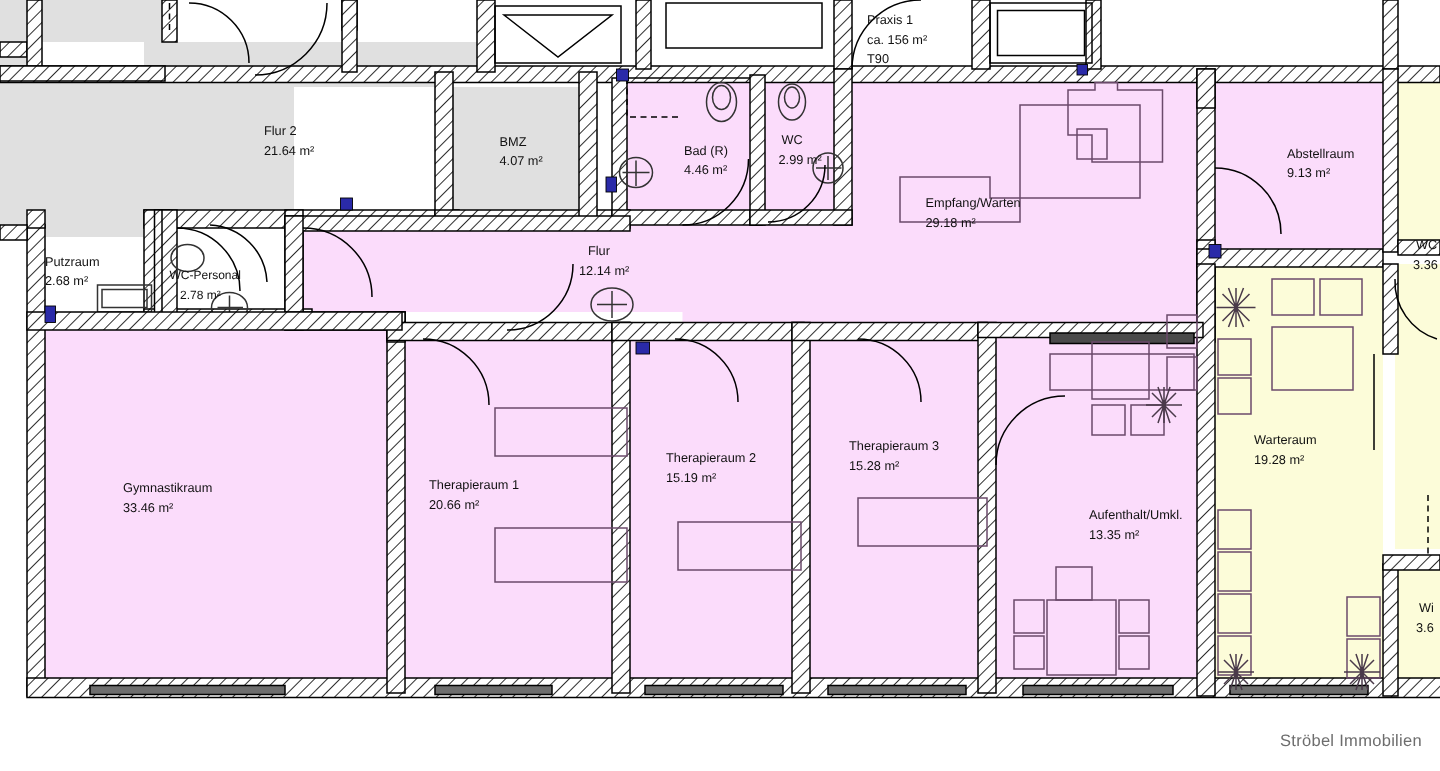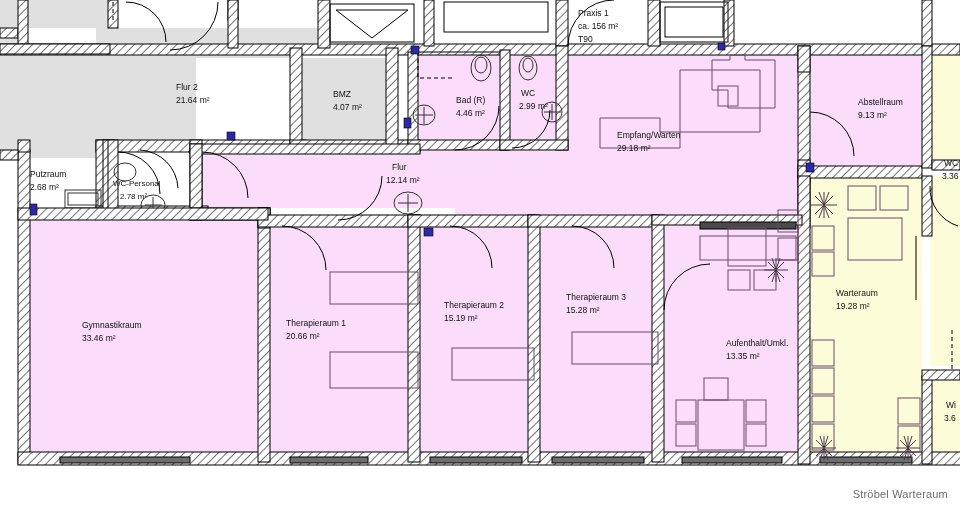--- a/index.html
+++ b/index.html
@@ -299,14 +299,14 @@
 
     <text class="rm-label" x="944" y="166">WC</text>
     <text class="rm-label" x="942" y="179">3.36</text>
 
     <text class="rm-label" x="946" y="408">Wi</text>
     <text class="rm-label" x="944" y="421">3.6</text>
   </g>
 
 </svg>
 
-<div class="watermark">Ströbel Warteraum</div>
+<div class="watermark">Ströbel Immobilien</div>
 </div>
 
 </body></html>

